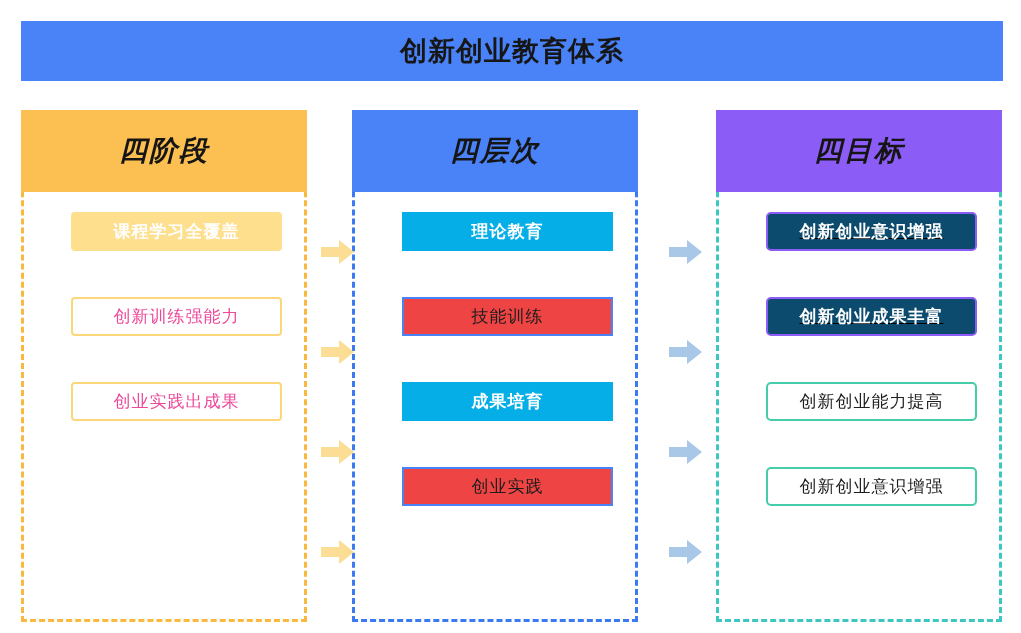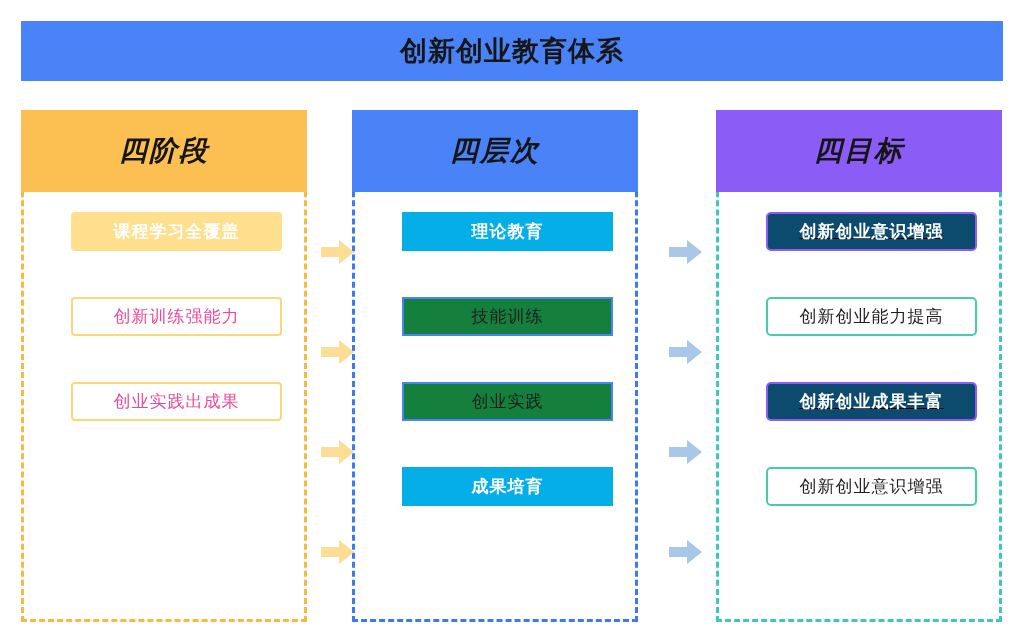--- a/index.html
+++ b/index.html
@@ -108,21 +108,21 @@
   .col-0 .item-box { border-radius: 4px; }
   .col-0 .item-box.filled  { background: #fddf8d; border: 2px solid #fddf8d; }
   .col-0 .item-box.filled  .item-text { color: #ffffff; }
   .col-0 .item-box.outline { background: #ffffff; border: 2px solid #fbd77a; }
   .col-0 .item-box.outline .item-text { color: #ec4899; font-weight: normal; }
 
   
   .col-1 .item-box { border-radius: 0px; }
   .col-1 .item-box.filled  { background: #05aee6; border: 2px solid #05aee6; }
   .col-1 .item-box.filled  .item-text { color: #ffffff; }
-  .col-1 .item-box.outline { background: #15803d; border: 2px solid #4a82f7; }
+  .col-1 .item-box.outline { background: #ef4444; border: 2px solid #4a82f7; }
   .col-1 .item-box.outline .item-text { color: #1d1d1d; font-weight: normal; }
 
   
   .col-2 .item-box { border-radius: 5px; }
   .col-2 .item-box.filled  { background: #0c4a6e; border: 2px solid #8b5cf6; text-decoration: underline; }
   .col-2 .item-box.filled  .item-text { color: #ffffff; }
   .col-2 .item-box.outline { background: #ffffff; border: 2px solid #45cca8; }
   .col-2 .item-box.outline .item-text { color: #1d1d1d; font-weight: normal; }
 
   
@@ -171,43 +171,43 @@
     <div class="col-header">
       <span class="header-text">四层次</span>
     </div>
     <div class="col-body">
       <div class="item-box filled">
         <span class="item-text">理论教育</span>
       </div>
       <div class="item-box outline">
         <span class="item-text">技能训练</span>
       </div>
+      <div class="item-box filled">
+        <span class="item-text">成果培育</span>
+      </div>
       <div class="item-box outline">
         <span class="item-text">创业实践</span>
-      </div>
-      <div class="item-box filled">
-        <span class="item-text">成果培育</span>
       </div>
     </div>
   </div>
 
   <div class="column col-2">
     <div class="col-header">
       <span class="header-text">四目标</span>
     </div>
     <div class="col-body">
       <div class="item-box filled">
         <span class="item-text">创新创业意识增强</span>
       </div>
+      <div class="item-box filled">
+        <span class="item-text">创新创业成果丰富</span>
+      </div>
       <div class="item-box outline">
         <span class="item-text">创新创业能力提高</span>
       </div>
-      <div class="item-box filled">
-        <span class="item-text">创新创业成果丰富</span>
-      </div>
       <div class="item-box outline">
         <span class="item-text">创新创业意识增强</span>
       </div>
     </div>
   </div>
 
   <div class="arrow gap-0 row-0">
     <svg viewBox="0 0 34 28">
         <path d="M0 9 H18 V2 L33 14 L18 26 V19 H0 Z" fill="#fbdd95"></path>
       </svg>

